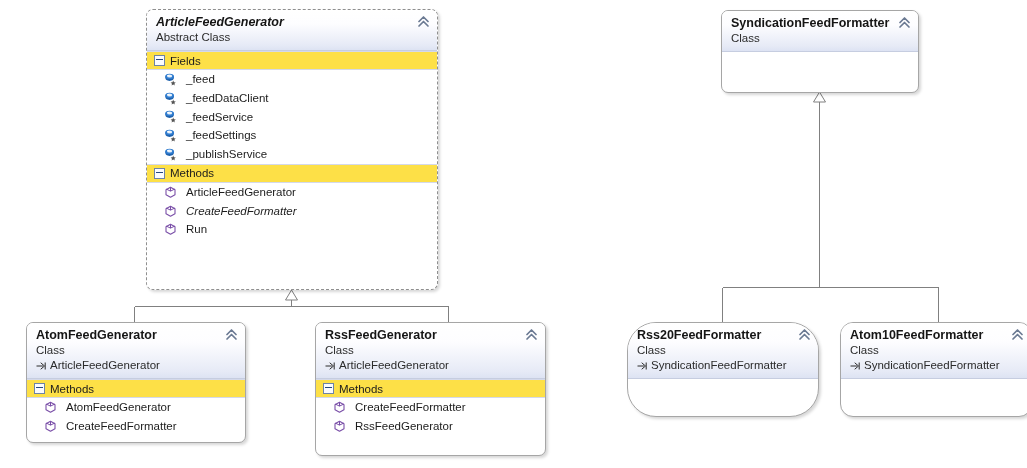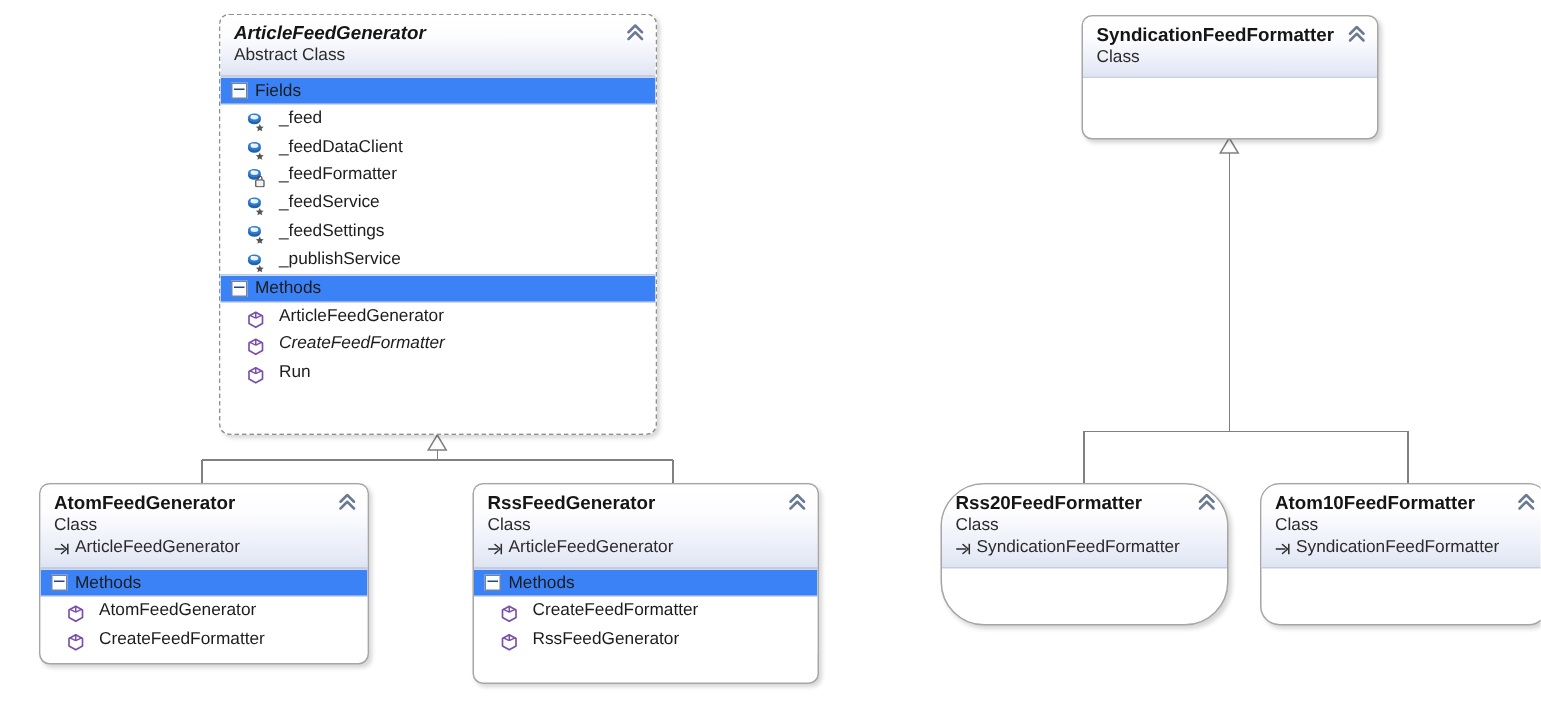--- a/index.html
+++ b/index.html
@@ -63,42 +63,42 @@
     display:inline-block;width:11px;height:11px;position:relative;flex:0 0 auto;
   }
   .chev{
     position:absolute;right:7px;top:6px;
     width:13px;height:12px;
     cursor:pointer;
   }
 
   .body{background:#ffffff;}
   .sechdr{
-    background:#3b82f6;
+    background:#fde047;
     border-top:1px solid #d4d9ea;
     border-bottom:1px solid #d4d9ea;
     padding:2px 6px 2px 7px;
     display:flex;align-items:center;gap:5px;
     font-size:11.5px;color:#1c1c1c;
     line-height:16px;
     height:19px;
     box-sizing:border-box;
   }
   .expander{
     width:9px;height:9px;flex:0 0 auto;
     border:1px solid #6d83a8;
     background:#fbfcfe;
     position:relative;
     cursor:pointer;
   }
   .expander::before{
     content:"";position:absolute;left:1px;right:1px;top:3px;height:1px;background:#25487f;
   }
   .member{
-    display:flex;align-items:flex-end;gap:9px;
+    display:flex;align-items:center;gap:9px;
     padding:1px 6px 1px 17px;
     height:18.8px;
     box-sizing:border-box;
     font-size:11.5px;
     color:#1c1c1c;
     white-space:nowrap;
   }
   .member .lbl{line-height:17px;}
   .member.italic .lbl{font-style:italic;}
   .mi{width:13px;height:13px;flex:0 0 auto;position:relative;}
@@ -167,31 +167,20 @@
                 <path d="M9.2 7.6 l0.75 1.7 1.85 0.2 -1.4 1.25 0.42 1.8 -1.62 -0.95 -1.62 0.95 0.42 -1.8 -1.4 -1.25 1.85 -0.2 z" fill="#555" stroke="none"></path>
               </svg></span>
             <span class="lbl">_feedDataClient</span>
           </div>
           <div class="member">
             <span class="mi"><svg width="13" height="13" viewBox="0 0 13 13">
                 <ellipse cx="5.6" cy="4.6" rx="4.3" ry="3.3" fill="#1f62ad"></ellipse>
                 <ellipse cx="5.6" cy="3.4" rx="4.3" ry="2.7" fill="#2f7cd0"></ellipse>
                 <ellipse cx="5.6" cy="3.1" rx="2.6" ry="1.5" fill="#e9f2fb"></ellipse>
                 <ellipse cx="4.2" cy="2.4" rx="1.1" ry="0.7" fill="#ffffff" opacity="0.85"></ellipse>
-                <rect x="6.5" y="8" width="5.5" height="4.5" rx="0.6" fill="#f2f2f2" stroke="#4a4a4a" stroke-width="0.8"></rect>
-                <path d="M8 8 v-1.2 a1.3 1.3 0 0 1 2.6 0 V8" fill="none" stroke="#4a4a4a" stroke-width="0.8"></path>
-              </svg></span>
-            <span class="lbl">_feedFormatter</span>
-          </div>
-          <div class="member">
-            <span class="mi"><svg width="13" height="13" viewBox="0 0 13 13">
-                <ellipse cx="5.6" cy="4.6" rx="4.3" ry="3.3" fill="#1f62ad"></ellipse>
-                <ellipse cx="5.6" cy="3.4" rx="4.3" ry="2.7" fill="#2f7cd0"></ellipse>
-                <ellipse cx="5.6" cy="3.1" rx="2.6" ry="1.5" fill="#e9f2fb"></ellipse>
-                <ellipse cx="4.2" cy="2.4" rx="1.1" ry="0.7" fill="#ffffff" opacity="0.85"></ellipse>
                 <path d="M9.2 7.6 l0.75 1.7 1.85 0.2 -1.4 1.25 0.42 1.8 -1.62 -0.95 -1.62 0.95 0.42 -1.8 -1.4 -1.25 1.85 -0.2 z" fill="#555" stroke="none"></path>
               </svg></span>
             <span class="lbl">_feedService</span>
           </div>
           <div class="member">
             <span class="mi"><svg width="13" height="13" viewBox="0 0 13 13">
                 <ellipse cx="5.6" cy="4.6" rx="4.3" ry="3.3" fill="#1f62ad"></ellipse>
                 <ellipse cx="5.6" cy="3.4" rx="4.3" ry="2.7" fill="#2f7cd0"></ellipse>
                 <ellipse cx="5.6" cy="3.1" rx="2.6" ry="1.5" fill="#e9f2fb"></ellipse>
                 <ellipse cx="4.2" cy="2.4" rx="1.1" ry="0.7" fill="#ffffff" opacity="0.85"></ellipse>

